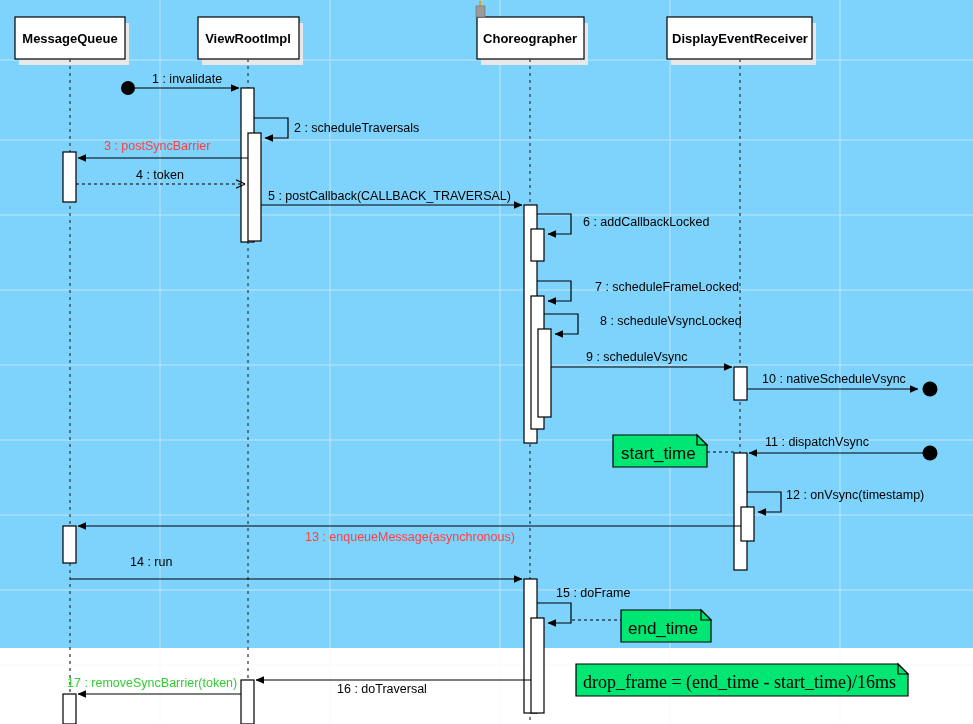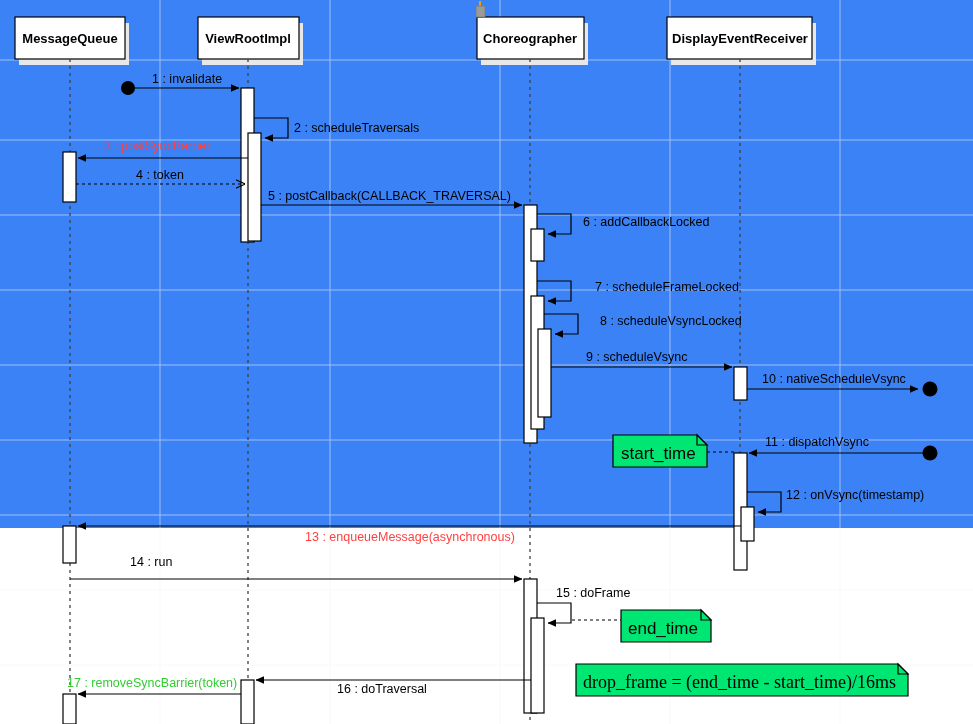--- a/index.html
+++ b/index.html
@@ -11,22 +11,22 @@
   body {
     font-family: "Liberation Sans", sans-serif;
     width: 973px;
     height: 724px;
     overflow: hidden;
     position: relative;
   }
   #diagram-root {
     position: relative;
     width: 973px;
-    height: 528px;
-    background: #3b82f6;
+    height: 648px;
+    background: #7dd3fc;
   }
   svg#seq-svg {
     position: absolute;
     left: 0;
     top: 0;
     width: 973px;
     height: 724px;
     display: block;
   }
   .lifeline-title {

